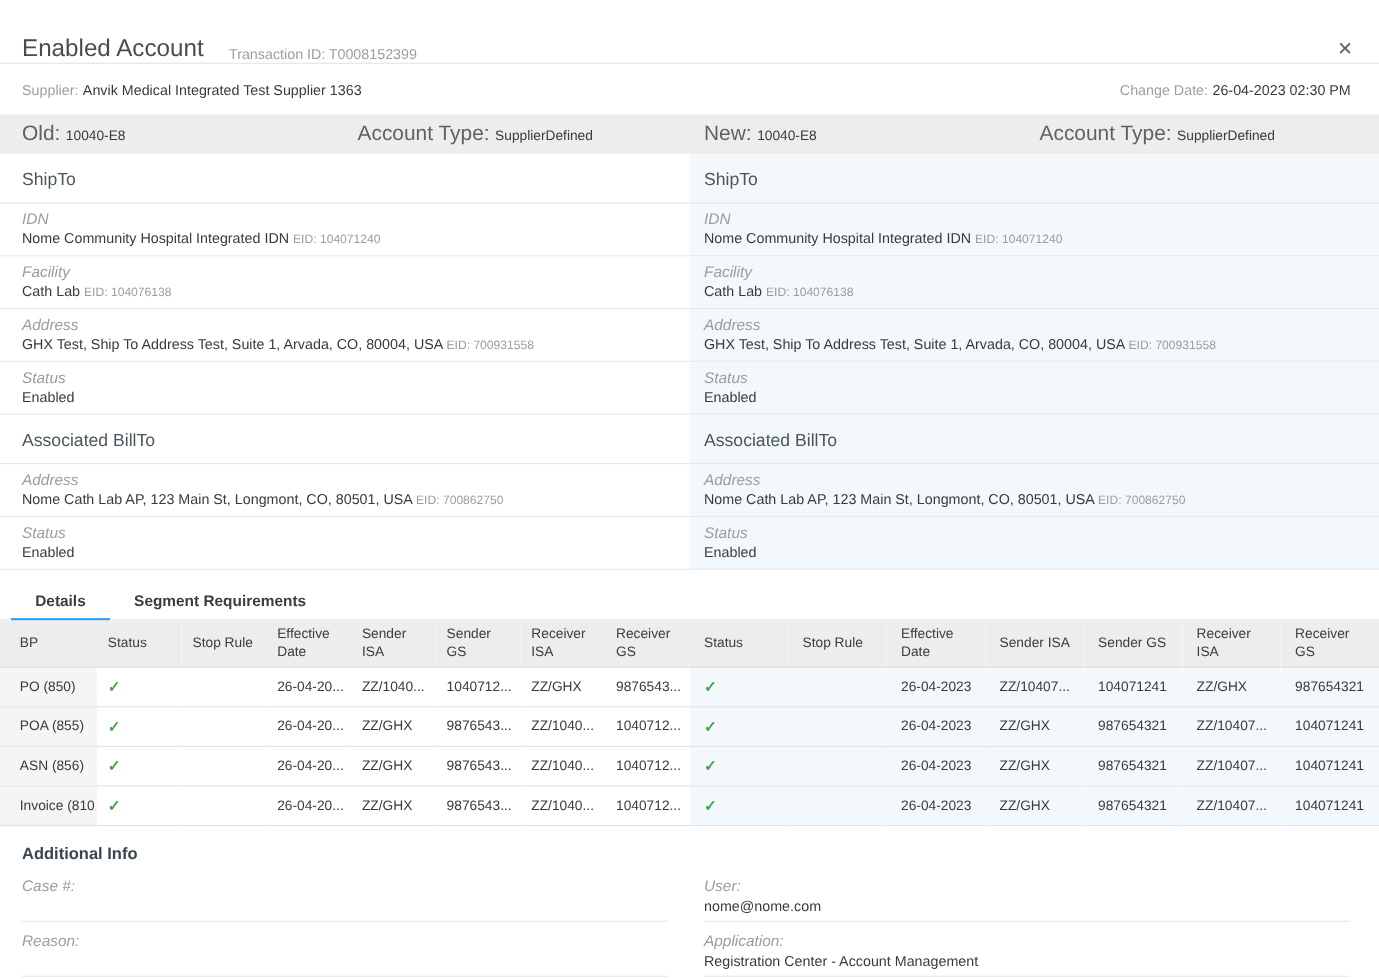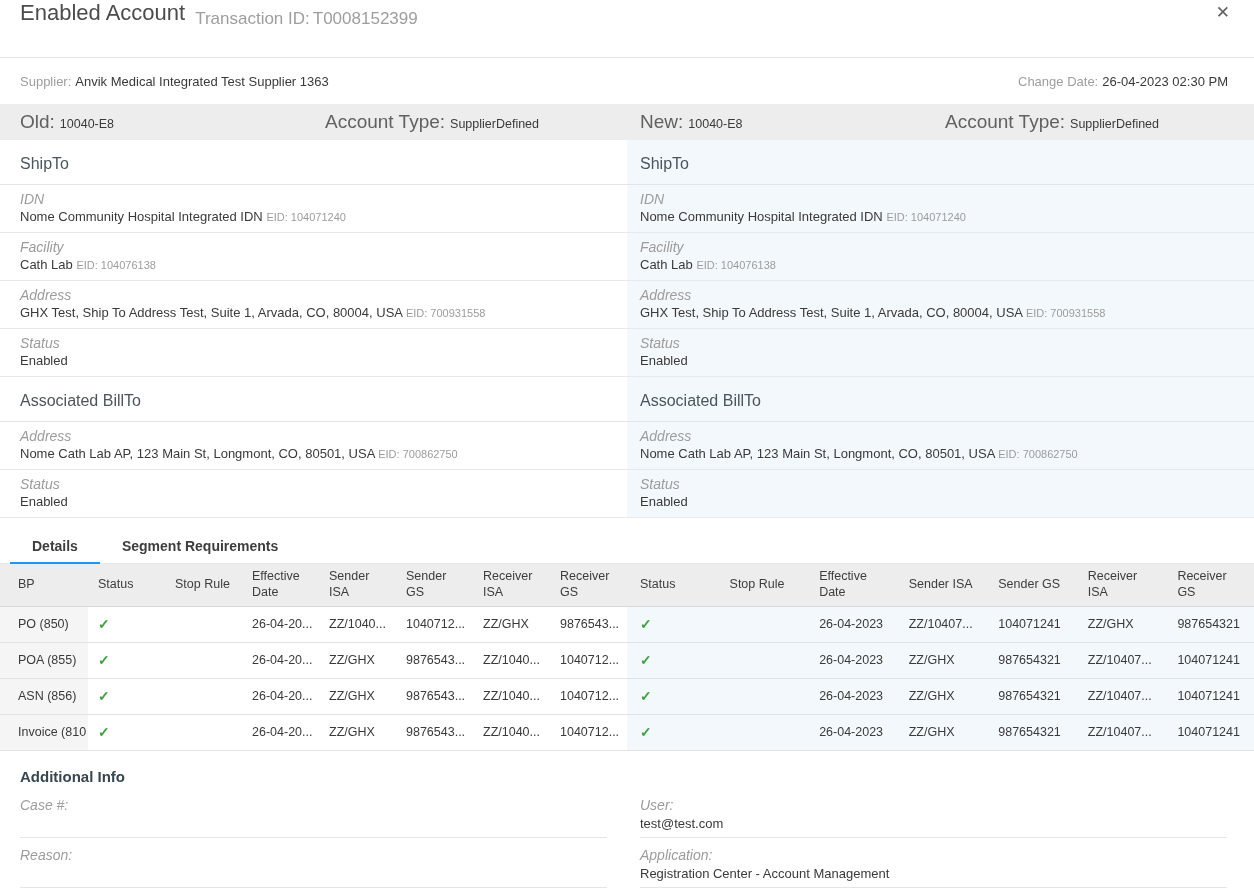--- a/index.html
+++ b/index.html
@@ -1,23 +1,23 @@
 <!DOCTYPE html>
 <html><head>
 <meta charset="utf-8">
 <style>
   * { margin:0; padding:0; box-sizing:border-box; }
   html,body { width:1254px; height:890px; overflow:hidden; background:#fff;
     font-family:"Liberation Sans", sans-serif; color:#3d3d3d; }
 
   
-  .dialog-header { height:58px; display:flex; align-items:flex-start; padding:0 20px;
-    border-bottom:1px solid #e4e4e4; }
+  .dialog-header { height:58px; display:flex; align-items:flex-end; padding:0 20px;
+    border-bottom:1px solid #e4e4e4;gap:23px; }
   .title { font-size:22px; font-weight:400; color:#4c4c4c; }
-  .txn { margin-left:10px; font-size:17px; color:#9e9e9e; padding-top:9px; }
+  .txn { font-size:13px; color:#9e9e9e; padding-top:9px; }
   .txn span { margin-right:3px; }
   .close-btn { margin-left:auto; font-size:17px; color:#5f6368; cursor:pointer;
     line-height:1; padding:4px; }
 
   
   .meta-row { display:flex; justify-content:space-between; align-items:baseline;
     padding:16px 26px 13px 20px; font-size:13px; }
   .lbl { color:#9e9e9e; margin-right:4px; }
   .val { color:#3a3a3a; }
 
@@ -327,21 +327,21 @@
       <div class="f-value"></div>
     </div>
     <div class="addl-field cut">
       <div class="f-label">Special Instructions:</div>
       <div class="f-value"></div>
     </div>
   </div>
   <div class="addl-col right">
     <div class="addl-field">
       <div class="f-label">User:</div>
-      <div class="f-value">test@test.com</div>
+      <div class="f-value">nome@nome.com</div>
     </div>
     <div class="addl-field">
       <div class="f-label">Application:</div>
       <div class="f-value">Registration Center - Account Management</div>
     </div>
     <div class="addl-field cut">
       <div class="f-label">Reference ID:</div>
       <div class="f-value"></div>
     </div>
   </div>

